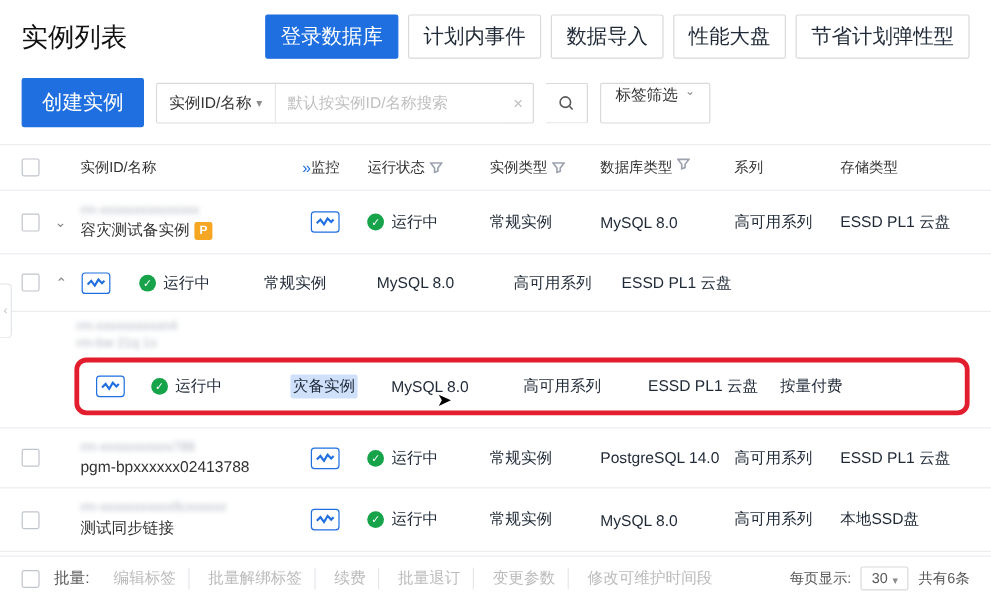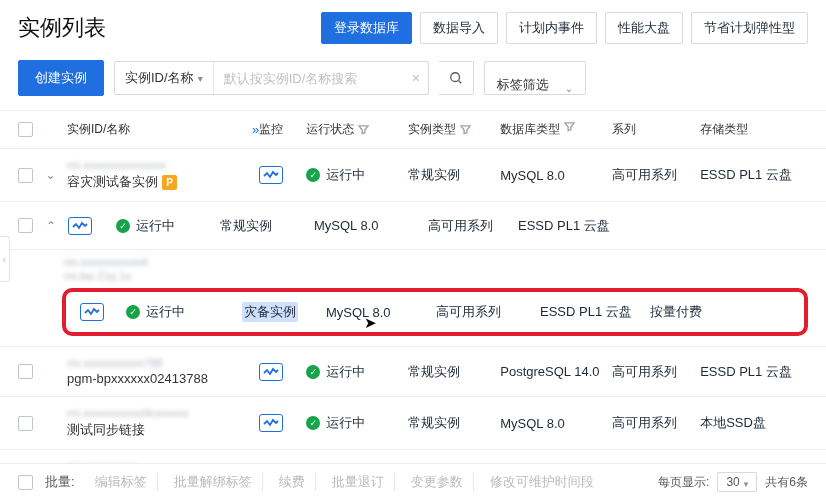--- a/index.html
+++ b/index.html
@@ -1,30 +1,30 @@
 <!DOCTYPE html>
 <html><head>
 <meta charset="utf-8">
 <style>
 *{box-sizing:border-box;margin:0;padding:0;font-family:-apple-system,BlinkMacSystemFont,"Segoe UI","PingFang SC","Microsoft YaHei",sans-serif}
 body{background:#fff;width:826px;height:500px;overflow:hidden;position:relative;font-size:13px;color:#1f2937}
 .header{display:flex;align-items:center;justify-content:space-between;padding:12px 18px 16px}
 .title{font-size:22px;font-weight:400;color:#111}
 .header-actions{display:flex;gap:8px}
-.btn{display:inline-flex;align-items:center;justify-content:center;padding:6px 12px;font-size:13px;border:1px solid #d9d9d9;background:#fff;border-radius:2px;cursor:pointer;white-space:nowrap;color:#1f2937}
+.btn{display:inline-flex;align-items:center;justify-content:center;padding:6px 12px;font-size:17px;border:1px solid #d9d9d9;background:#fff;border-radius:2px;cursor:pointer;white-space:nowrap;color:#1f2937}
 .btn-primary{background:#1f6fe0;border-color:#1f6fe0;color:#fff;font-weight:500}
 .toolbar{display:flex;align-items:center;gap:10px;padding:0 18px 14px}
 .create-btn{padding:8px 16px}
 .search-wrap{display:flex;align-items:center;border:1px solid #d9d9d9;border-radius:2px;height:34px;overflow:hidden}
 .search-select{display:flex;align-items:center;gap:4px;padding:0 10px;border-right:1px solid #e5e7eb;height:100%;font-size:13px;color:#333;background:#fff}
 .search-input{border:none;outline:none;padding:0 10px;height:100%;width:190px;font-size:13px;color:#111}
 .search-input::placeholder{color:#bfbfbf}
 .clear-x{color:#bfbfbf;padding:0 8px;font-size:14px;cursor:pointer}
 .search-icon{padding:0 10px;border-left:1px solid #e5e7eb;color:#595959;height:34px;display:flex;align-items:center;border:1px solid #d9d9d9;border-left:none;border-radius:0 2px 2px 0}
-.tag-filter{display:flex;align-items:flex-end;gap:16px;border:1px solid #d9d9d9;height:34px;padding:0 12px;border-radius:2px;font-size:13px;color:#333}
+.tag-filter{display:flex;align-items:flex-start;gap:6px;border:1px solid #d9d9d9;height:34px;padding:0 12px;border-radius:2px;font-size:13px;color:#333}
 .table{width:100%}
 .thead{display:flex;align-items:center;padding:10px 18px;border-top:1px solid #ebedf0;border-bottom:1px solid #ebedf0;font-size:12px;color:#333;background:#fff}
 .col-check{width:28px;display:flex;align-items:center}
 .col-expand{width:22px}
 .col-name{width:196px;display:flex;align-items:center;gap:4px}
 .col-monitor{width:48px}
 .col-status{width:104px;display:flex;align-items:center;gap:4px}
 .col-type{width:94px;display:flex;align-items:center;gap:4px}
 .col-db{width:114px;display:flex;align-items:flex-start;gap:4px}
 .col-series{width:90px}
@@ -60,22 +60,22 @@
 .page-size{border:1px solid #d9d9d9;padding:2px 8px;display:inline-flex;align-items:flex-end;gap:4px;border-radius:2px}
 .edge-tab{position:absolute;left:0;top:236px;width:10px;height:46px;border:1px solid #e2e5ea;border-left:none;border-radius:0 4px 4px 0;background:#fff;display:flex;align-items:center;justify-content:center;color:#bfbfbf;font-size:10px}
 </style>
 </head>
 <body>
 
 <div class="header">
   <div class="title">实例列表</div>
   <div class="header-actions">
     <button class="btn btn-primary">登录数据库</button>
+    <button class="btn">计划内事件</button>
     <button class="btn">数据导入</button>
-    <button class="btn">计划内事件</button>
     <button class="btn">性能大盘</button>
     <button class="btn">节省计划弹性型</button>
   </div>
 </div>
 
 <div class="toolbar">
   <button class="btn btn-primary create-btn">创建实例</button>
   <div class="search-wrap">
     <div class="search-select">
       <span>实例ID/名称</span>

